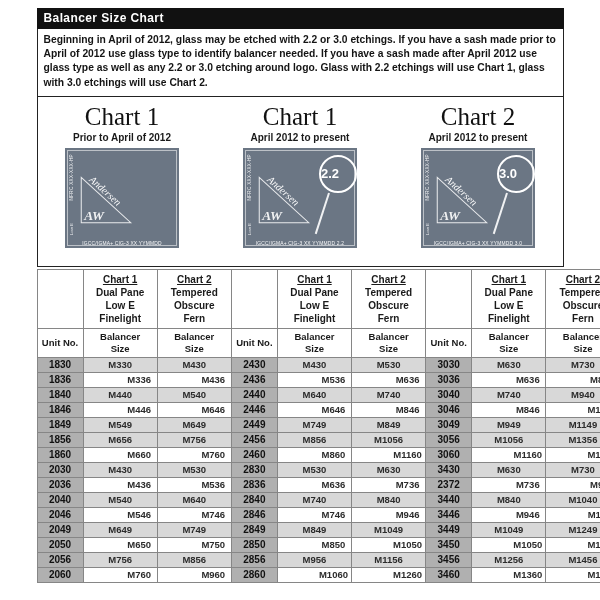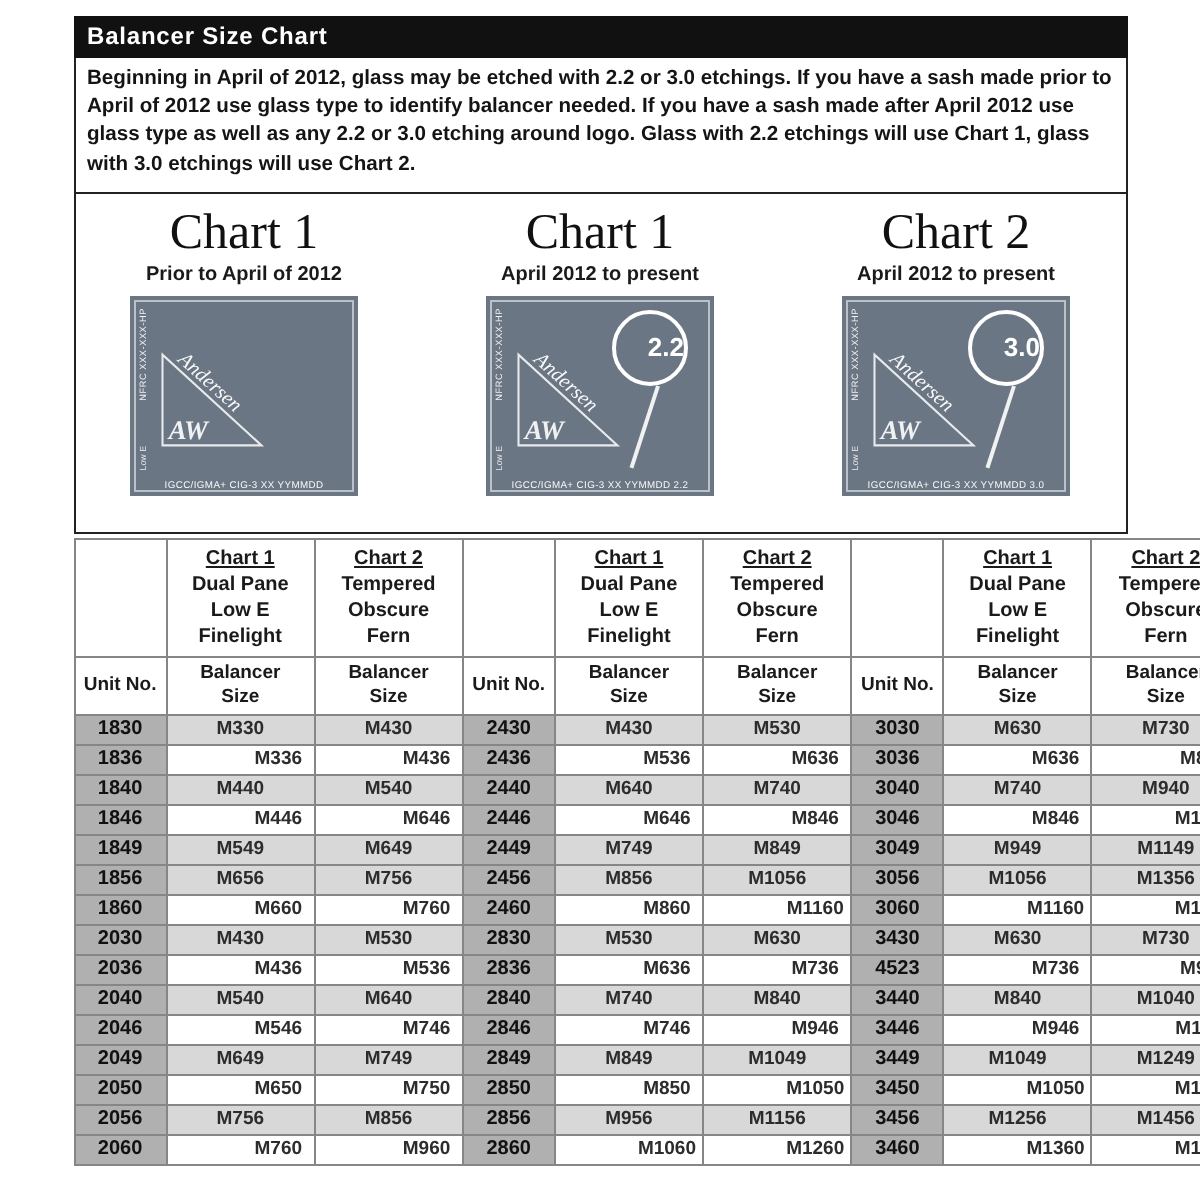--- a/index.html
+++ b/index.html
@@ -26,22 +26,22 @@
   .etch::after{content:"";position:absolute;inset:2px;border:1px solid rgba(255,255,255,.55);pointer-events:none;}
   .etch-side{position:absolute;left:4px;top:6px;writing-mode:vertical-rl;transform:rotate(180deg);
     font-size:4.6px;color:rgba(255,255,255,.9);letter-spacing:.3px;}
   .etch-corner{position:absolute;left:4px;bottom:13px;writing-mode:vertical-rl;transform:rotate(180deg);
     font-size:4.4px;color:rgba(255,255,255,.85);}
   .etch-bottom{position:absolute;left:0;right:0;bottom:2px;text-align:center;
     font-size:4.9px;color:rgba(255,255,255,.95);letter-spacing:.2px;white-space:nowrap;}
   .etch-logo{position:absolute;left:8px;top:22px;width:66px;height:60px;}
   .logo-script{font-family:"Liberation Serif",serif;font-style:italic;font-size:10px;fill:#ffffff;opacity:.95;}
   .logo-mark{font-family:"Liberation Serif",serif;font-style:italic;font-weight:700;font-size:13px;fill:#ffffff;opacity:.9;}
-  .badge-circle{position:absolute;right:13px;top:7px;width:38px;height:38px;border:2.5px solid #fff;
-    border-radius:50%;display:flex;align-items:center;justify-content:flex-end;
+  .badge-circle{position:absolute;right:0;top:7px;width:38px;height:38px;border:2.5px solid #fff;
+    border-radius:50%;display:flex;align-items:center;justify-content:flex-start;
     font-size:13px;font-weight:700;color:#ffffff;}
   .badge-handle{position:absolute;left:85px;top:45px;width:2px;height:43px;background:#ffffff;
     transform-origin:top center;transform:rotate(18deg);opacity:.9;}
 
   table.balancer{width:584px;margin-top:2px;border-collapse:collapse;table-layout:fixed;
     border:1px solid #444;}
   table.balancer th,table.balancer td{border:1px solid #868686;text-align:center;vertical-align:middle;}
   col.c-unit{width:46px;} col.c-size{width:74px;}
   .gh{font-size:10px;font-weight:700;line-height:1.3;padding:3px 0;background:#fff;}
   .ghl{text-decoration:underline;display:block;}
@@ -296,21 +296,21 @@
           <td class="size-cell shade">M630</td>
           <td class="size-cell shade">M730</td>
         </tr>
         <tr>
           <td class="unit-cell">2036</td>
           <td class="size-cell light">M436</td>
           <td class="size-cell light">M536</td>
           <td class="unit-cell">2836</td>
           <td class="size-cell light">M636</td>
           <td class="size-cell light">M736</td>
-          <td class="unit-cell">4523</td>
+          <td class="unit-cell">2372</td>
           <td class="size-cell light">M736</td>
           <td class="size-cell light">M936</td>
         </tr>
         <tr>
           <td class="unit-cell">2040</td>
           <td class="size-cell shade">M540</td>
           <td class="size-cell shade">M640</td>
           <td class="unit-cell">2840</td>
           <td class="size-cell shade">M740</td>
           <td class="size-cell shade">M840</td>

